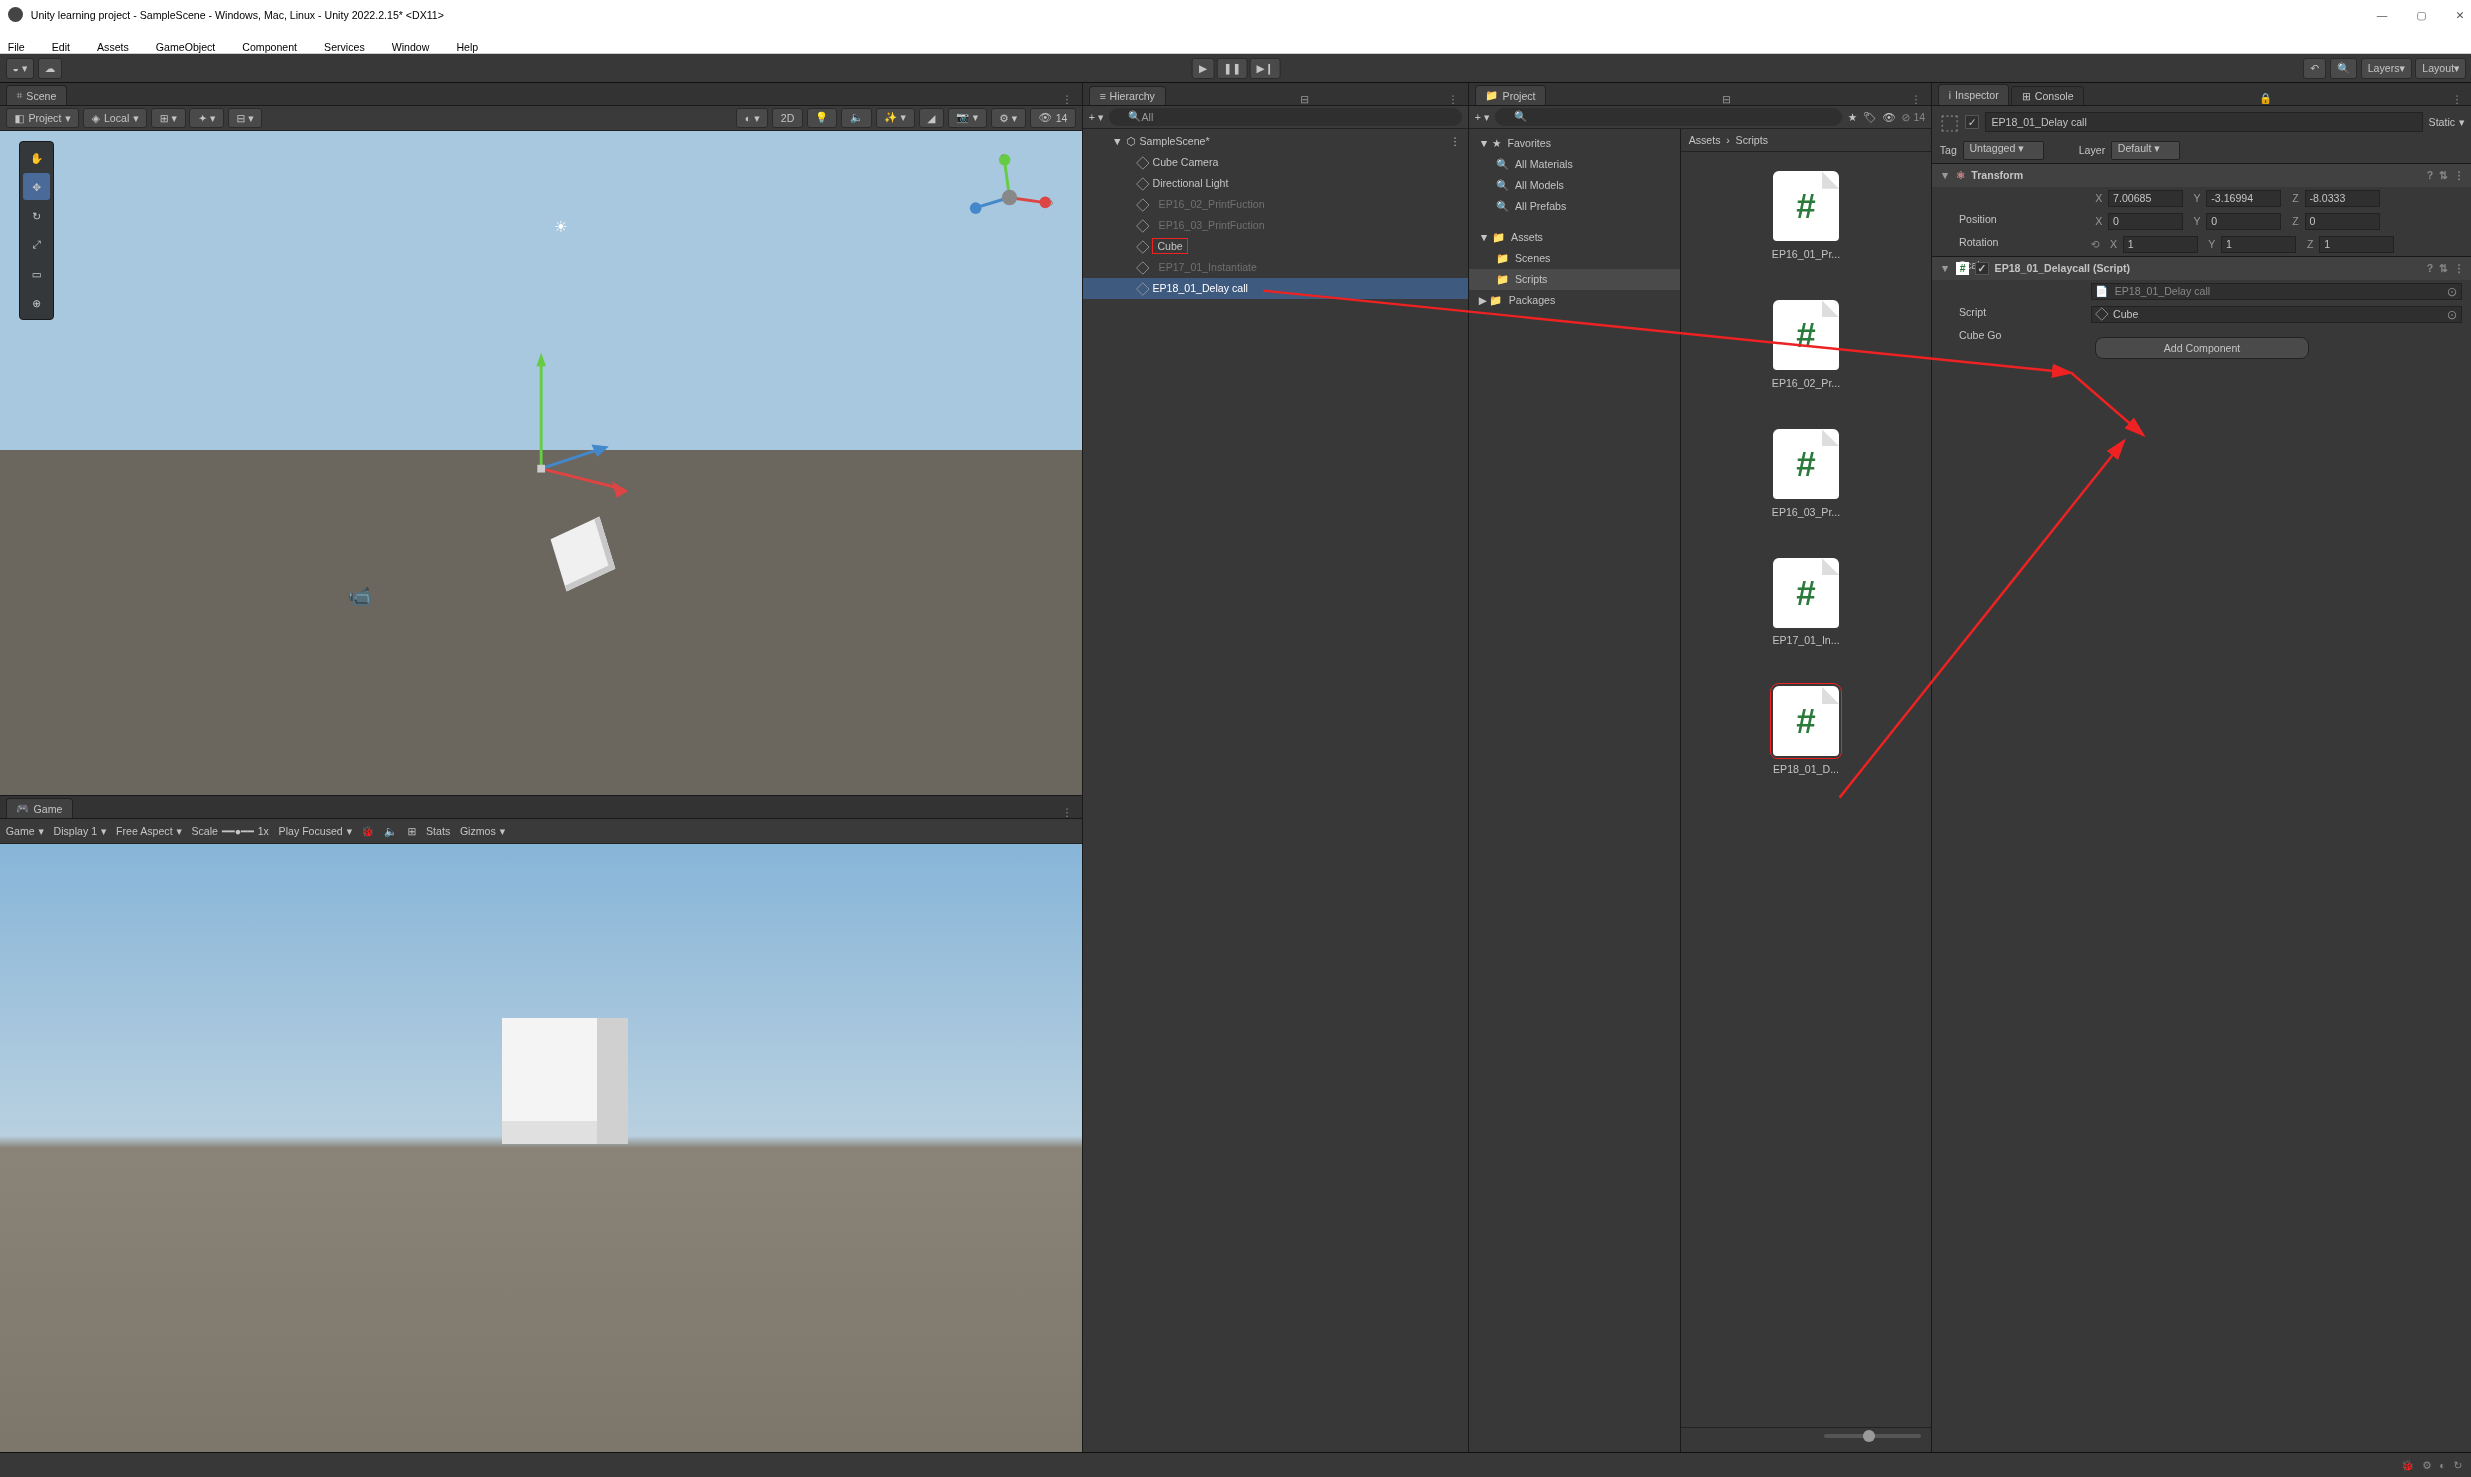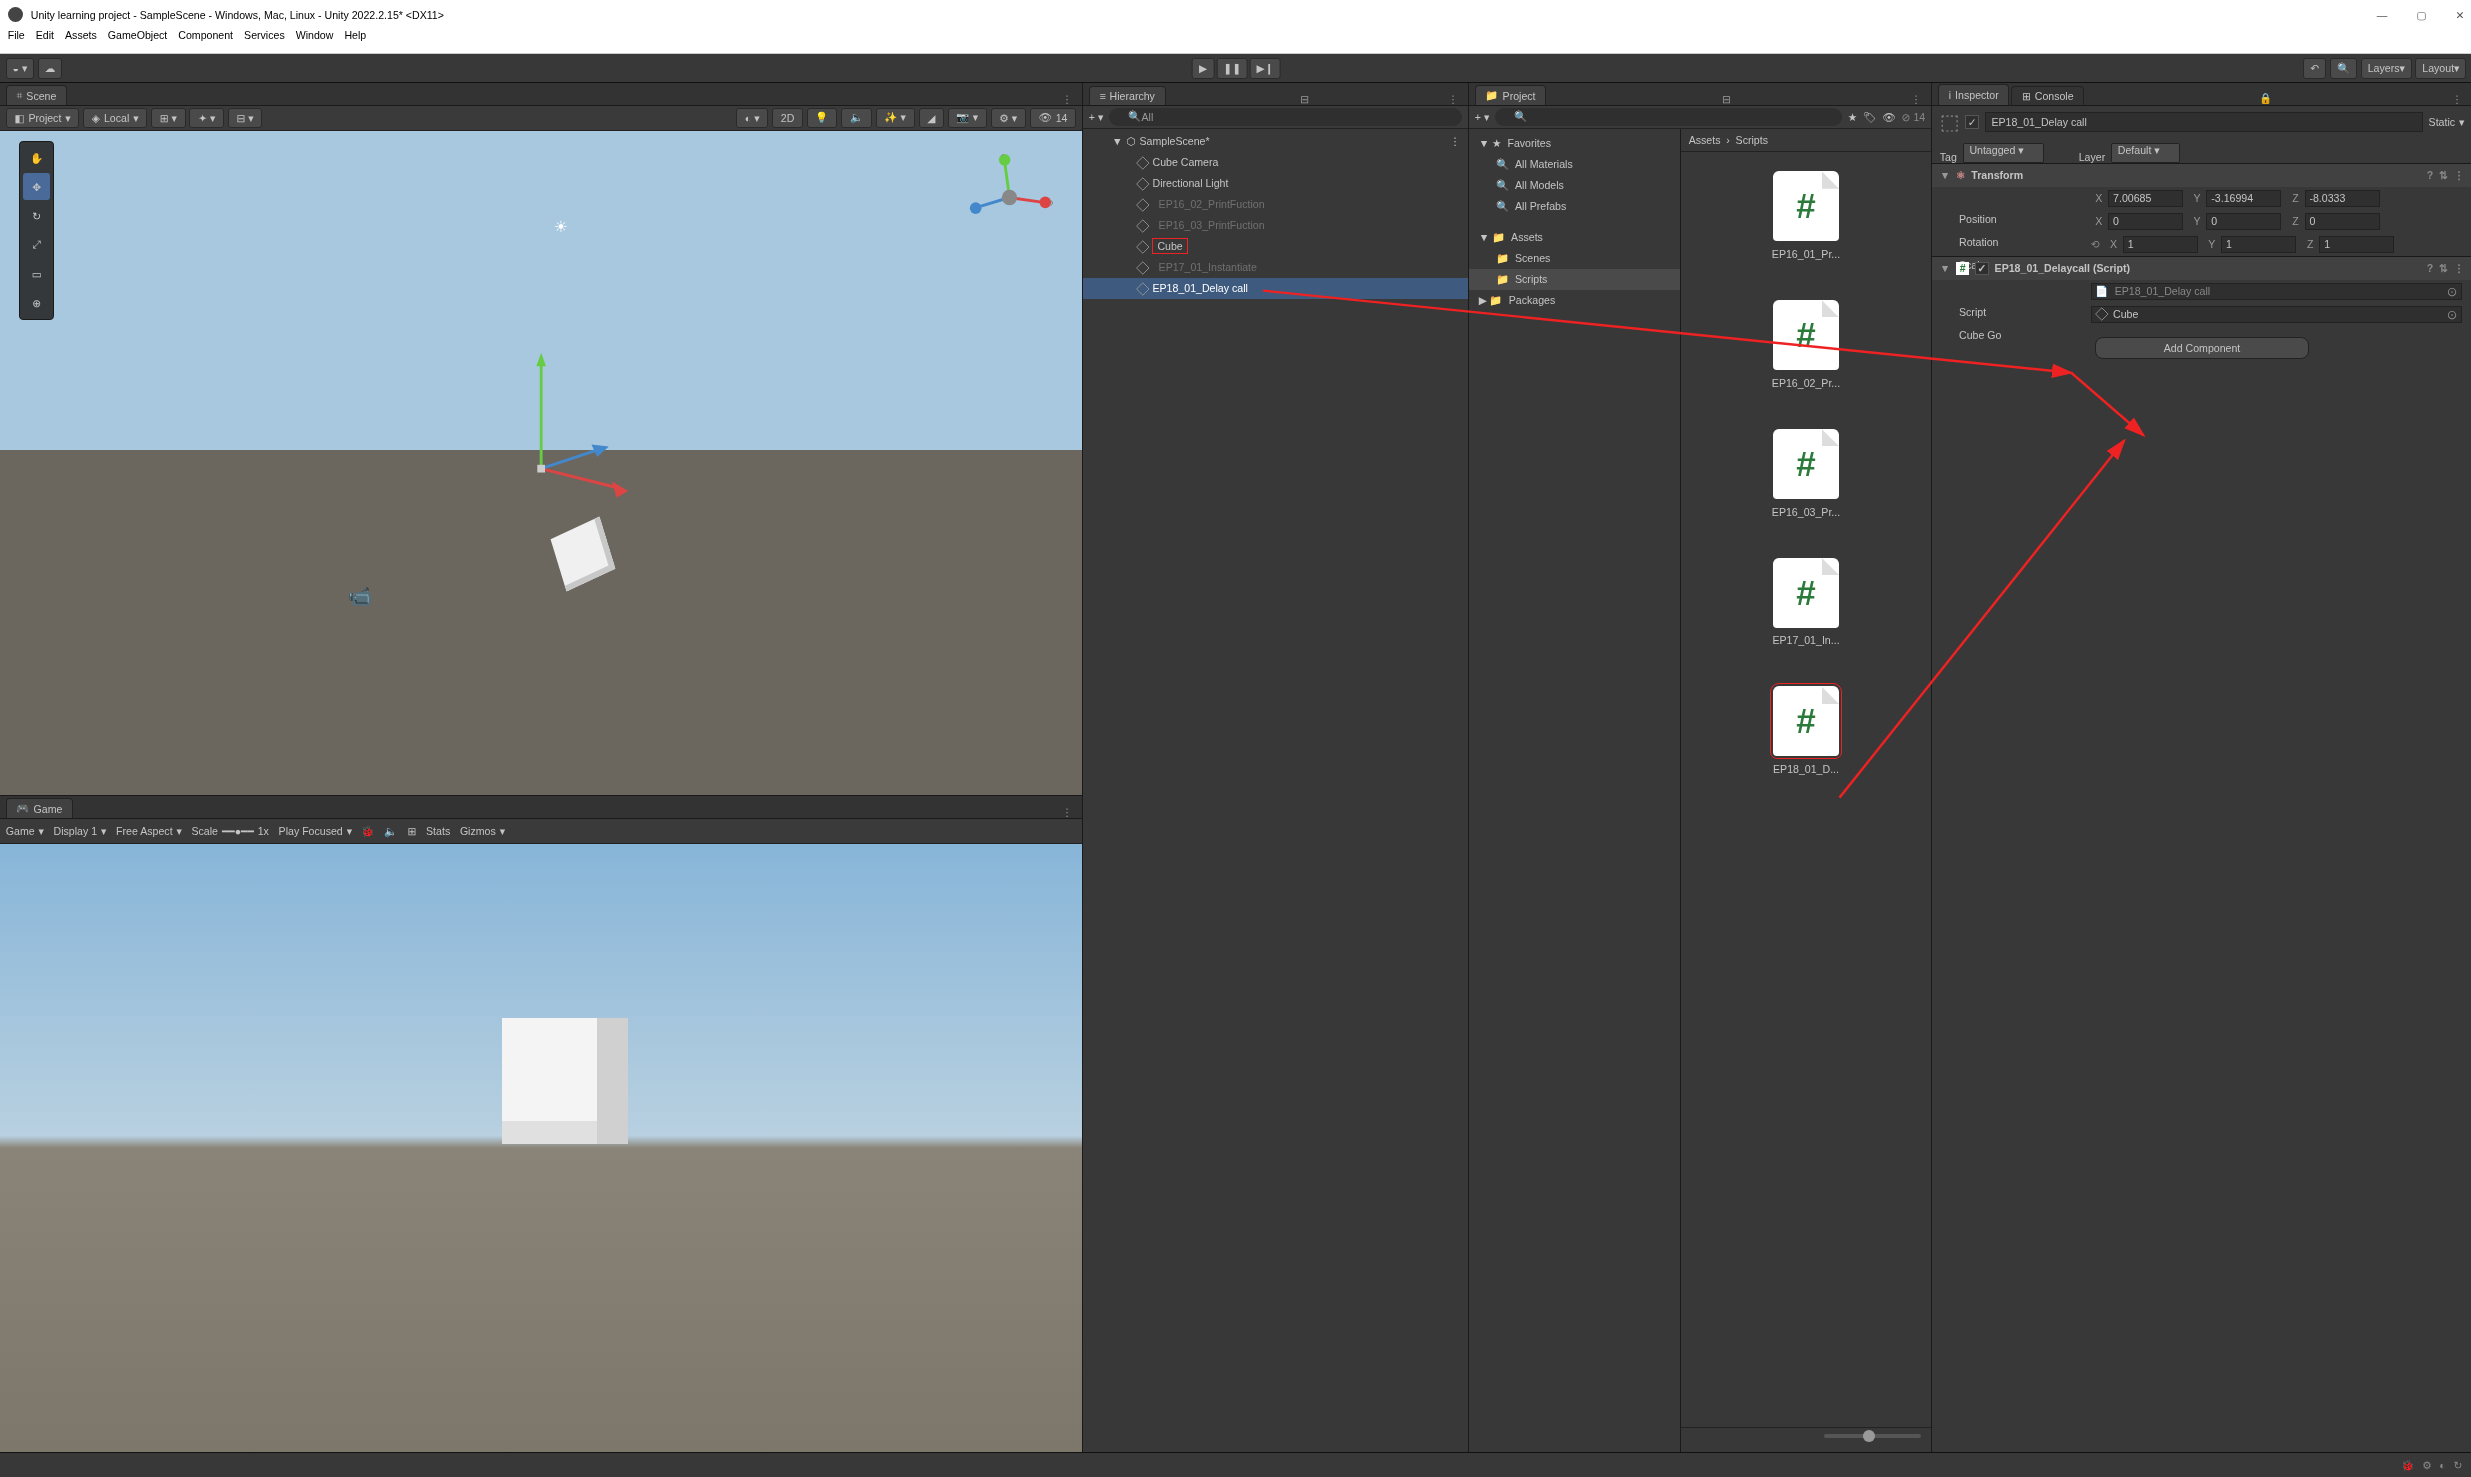--- a/index.html
+++ b/index.html
@@ -4,21 +4,21 @@
 <style>
 * { margin: 0; padding: 0; box-sizing: border-box; font-family: 'Segoe UI', Arial, sans-serif; font-size: 10.6px; }
 body { background: #2a2a2a; color: #c4c4c4; width: 2472px; height: 1477px; overflow: hidden; position: relative; }
 
 
 .title-bar { background: #fff; height: 29px; display: flex; align-items: center; padding: 0 7.7px; color: #000; }
 .title-bar .unity-logo { width: 15.4px; height: 15.4px; background: #444; border-radius: 50%; margin-right: 7.7px; }
 .title-bar .win-controls { margin-left: auto; display: flex; gap: 29px; color: #555; font-size: 13.5px; }
 
 
-.menu-bar { background: #fff; height: 25px; display: flex; align-items: flex-start; padding: 0 7.7px; gap: 11px; color: #000; font-size: 12.6px; border-bottom: 1px solid #ccc; }
+.menu-bar { background: #fff; height: 25px; display: flex; align-items: flex-end; padding: 0 7.7px; gap: 27px; color: #000; font-size: 12.6px; border-bottom: 1px solid #ccc; }
 .menu-bar span { cursor: pointer; }
 
 
 .top-toolbar { background: #383838; height: 29px; display: flex; align-items: center; padding: 0 5.8px; border-bottom: 1px solid #111; }
 .toolbar-left { display: flex; align-items: center; gap: 3.9px; }
 .toolbar-center { position: absolute; left: 50%; transform: translateX(-50%); display: flex; gap: 1.9px; }
 .toolbar-right { margin-left: auto; display: flex; align-items: center; gap: 3.9px; }
 .tb-btn { background: #4a4a4a; height: 21px; min-width: 23px; border: 1px solid #2a2a2a; border-radius: 2.9px; display: flex; align-items: center; justify-content: center; color: #c4c4c4; padding: 0 5.8px; cursor: pointer; }
 
 
@@ -85,21 +85,21 @@
 .proj-slider .track::after { content:''; position:absolute; left:40%; top:-3.9px; width:11.6px; height:11.6px; background:#999; border-radius:50%; }
 
 
 .inspector { flex: 1; display: flex; flex-direction: column; }
 .insp-tabs { height: 23px; background: #333; display: flex; align-items: flex-end; padding: 0 5.8px; gap: 1.9px; border-bottom: 1px solid #1a1a1a; }
 .insp-content { flex: 1; padding: 0; }
 .insp-header { padding: 3.9px 7.7px; display: flex; align-items: center; gap: 5.8px; }
 .insp-header input[type=text] { background: #2f2f2f; border: 1px solid #222; color: #c4c4c4; height: 19.3px; padding: 0 5.8px; flex: 1; }
 .insp-header .static { display: flex; align-items: center; gap: 3.9px; }
 .insp-dd-select { background: #4a4a4a; border: 1px solid #222; color: #c4c4c4; height: 19.3px; padding: 0 19.3px 0 5.8px; border-radius: 1.9px; }
-.insp-row { height: 25px; display: flex; align-items: flex-end; padding: 0 7.7px; gap: 5.8px; }
+.insp-row { height: 25px; display: flex; align-items: center; padding: 0 7.7px; gap: 5.8px; }
 .component { border-top: 1px solid #1a1a1a; }
 .component-header { height: 23px; background: #414141; display: flex; align-items: center; padding: 0 7.7px; gap: 5.8px; font-weight: bold; cursor: pointer; }
 .component-header .fold { color: #999; }
 .component-header .right-icons { margin-left: auto; display: flex; gap: 5.8px; color: #888; }
 .field-row { height: 23px; display: flex; align-items: center; padding: 0 9.7px 0 27px; gap: 5.8px; }
 .field-row .label { width: 126px; color: #c4c4c4; margin-top: 42px; }
 .field-row .axis { width: 11.6px; text-align: right; color: #999; }
 .field-row input { background: #2f2f2f; border: 1px solid #222; color: #c4c4c4; height: 17.4px; width: 75px; padding: 0 3.9px; }
 .obj-field { flex: 1; background: #2f2f2f; border: 1px solid #222; height: 17.4px; display: flex; align-items: center; padding: 0 3.9px; gap: 5.8px; color: #c4c4c4; position: relative; }
 .obj-field.dim { color: #888; }

